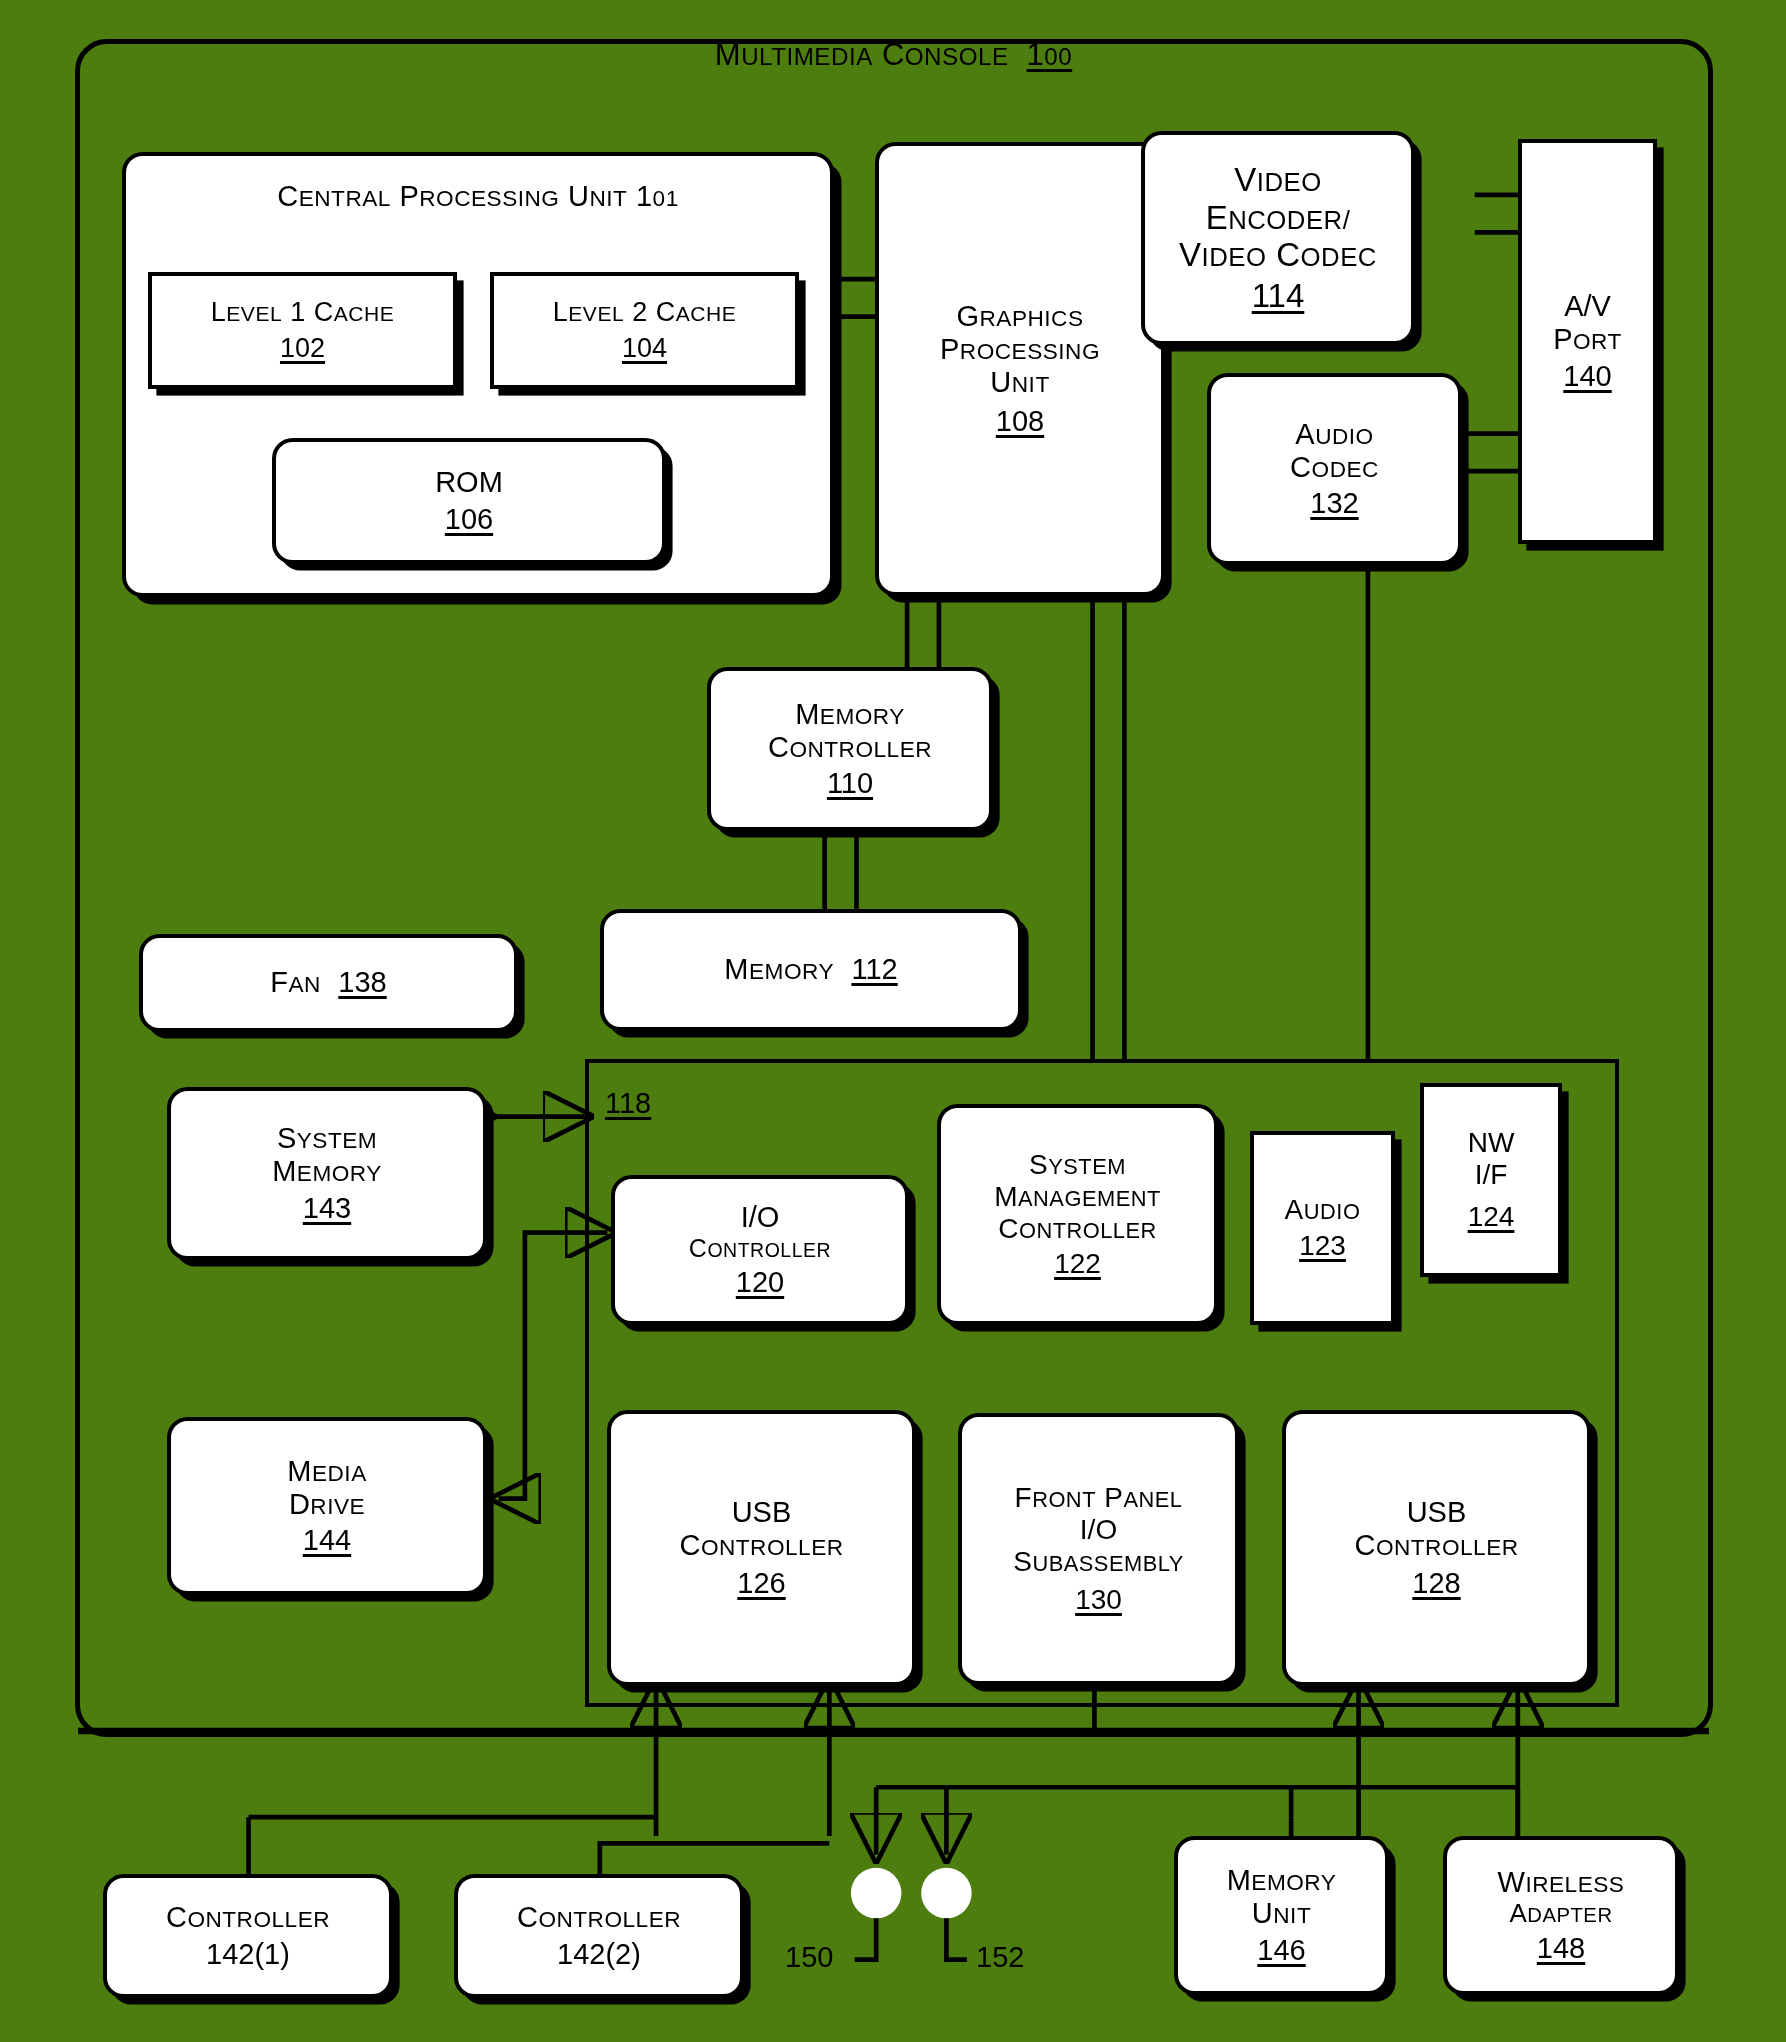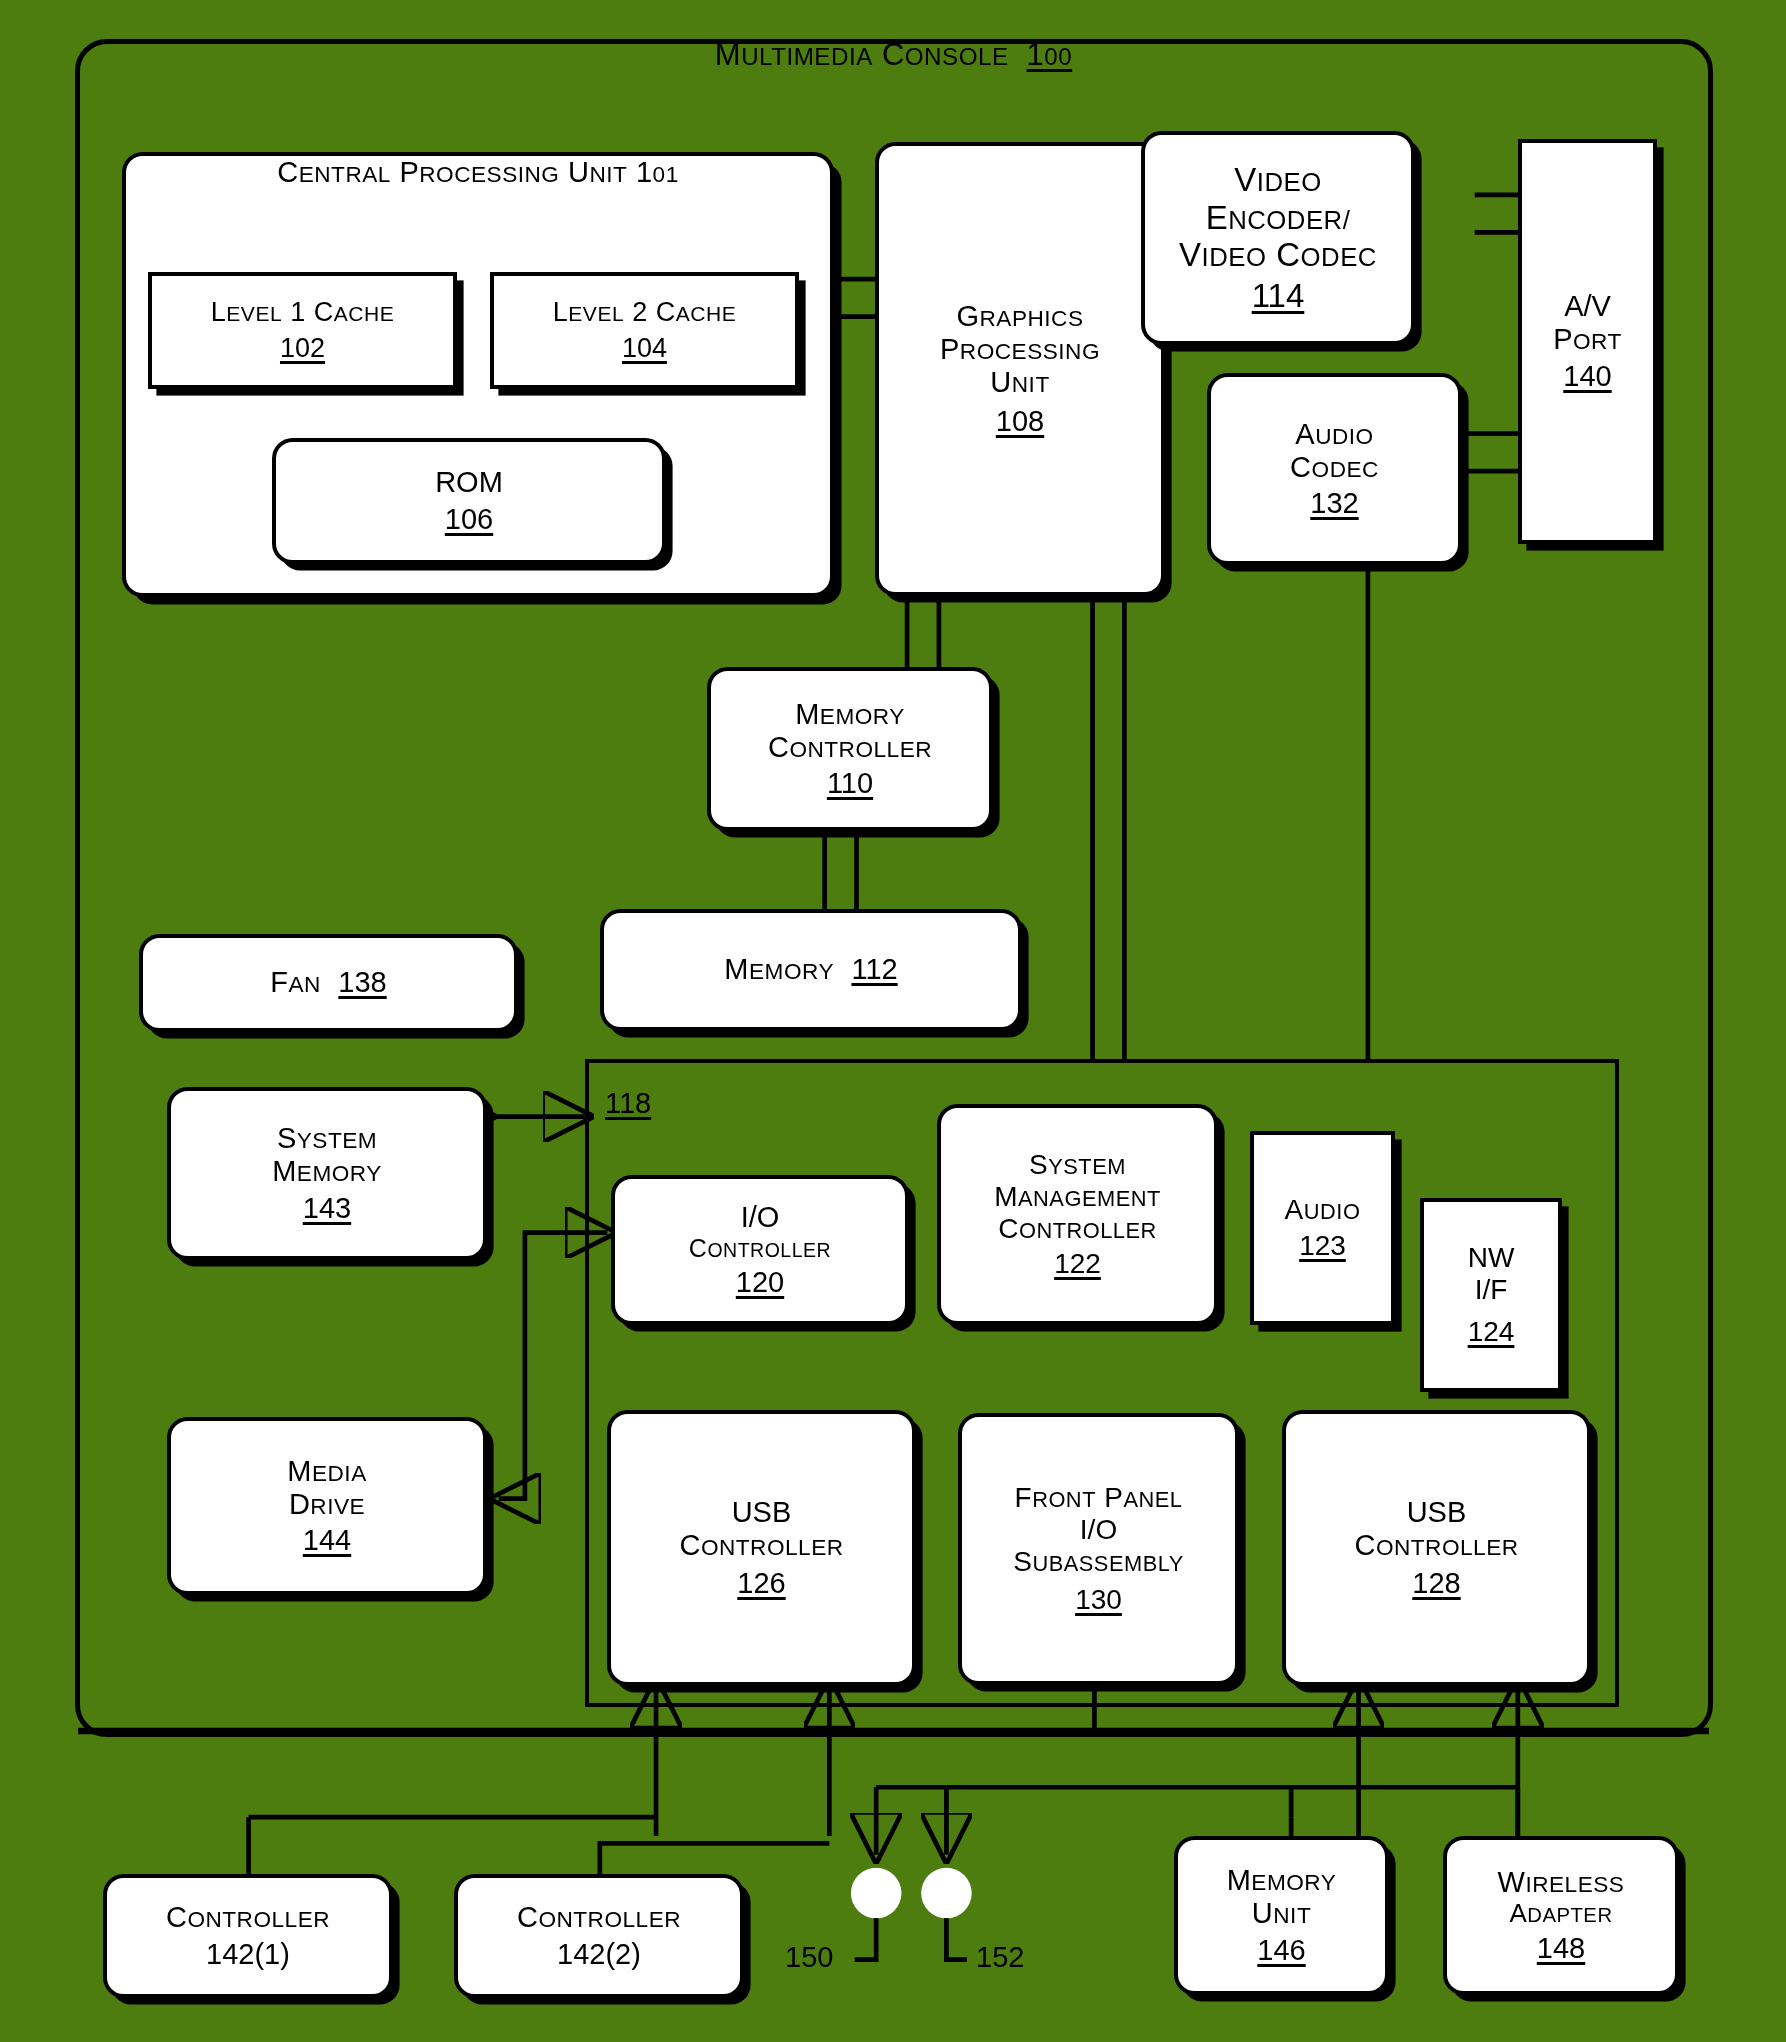--- a/index.html
+++ b/index.html
@@ -133,21 +133,21 @@
 
     <polyline points="1378,1940 1378,1974 1450,1974" stroke-width="5"></polyline>
     <polyline points="1378,1940 1378,1910" stroke-width="5"></polyline>
 
     <polyline points="1620,1908 1620,1966" stroke-width="5"></polyline>
     <polyline points="1620,1966 1620,2002" stroke-width="5"></polyline>
   </svg>
 
   <div class="box outer" style="left:75px;top:39px;width:1638px;height:1698px;"></div>
 
-  <div class="box round plain" style="left:122px;top:152px;width:712px;height:445px;justify-content:flex-start;box-shadow:9.4px 9.4px 0 -1.9px #000;">
+  <div class="box round plain" style="left:122px;top:152px;width:712px;height:445px;justify-content:flex-start;padding-top:24px;box-shadow:9.4px 9.4px 0 -1.9px #000;">
     <div style="font-size:29px" class="sc"><span class="f"></span>
       <span class="f">C</span><span class="s">ENTRAL</span> <span class="f">P</span><span class="s">ROCESSING</span> <span class="f">U</span><span class="s">NIT</span>
       <span class="f">1</span><span class="s">01</span>
     <span class="f"></span></div>
   </div>
 
   <div class="box sharp" style="left:148px;top:272px;width:309px;height:117px;font-size:27px;">
     <span class="ln sc"><span class="f">L</span><span class="s">EVEL</span> <span class="f">1</span> <span class="f">C</span><span class="s">ACHE</span></span>
     <span class="ln u" style="margin-top:5.6px">102</span>
   </div>
@@ -235,21 +235,21 @@
     <span class="ln sc"><span class="f">M</span><span class="s">ANAGEMENT</span></span>
     <span class="ln sc"><span class="f">C</span><span class="s">ONTROLLER</span></span>
     <span class="ln u" style="margin-top:3.7px">122</span>
   </div>
 
   <div class="box sharp" style="left:1250px;top:1131px;width:145px;height:194px;font-size:28px;">
     <span class="ln sc"><span class="f">A</span><span class="s">UDIO</span></span>
     <span class="ln u" style="margin-top:3.7px">123</span>
   </div>
 
-  <div class="box sharp" style="left:1420px;top:1198px;width:142px;height:194px;font-size:28px;">
+  <div class="box sharp" style="left:1420px;top:1083px;width:142px;height:194px;font-size:28px;">
     <span class="ln">NW</span>
     <span class="ln">I/F</span>
     <span class="ln u" style="margin-top:10px">124</span>
   </div>
 
   <div class="box round" style="left:607px;top:1410px;width:309px;height:276px;font-size:29px;">
     <span class="ln">USB</span>
     <span class="ln sc"><span class="f">C</span><span class="s">ONTROLLER</span></span>
     <span class="ln u" style="margin-top:5.6px">126</span>
   </div>

